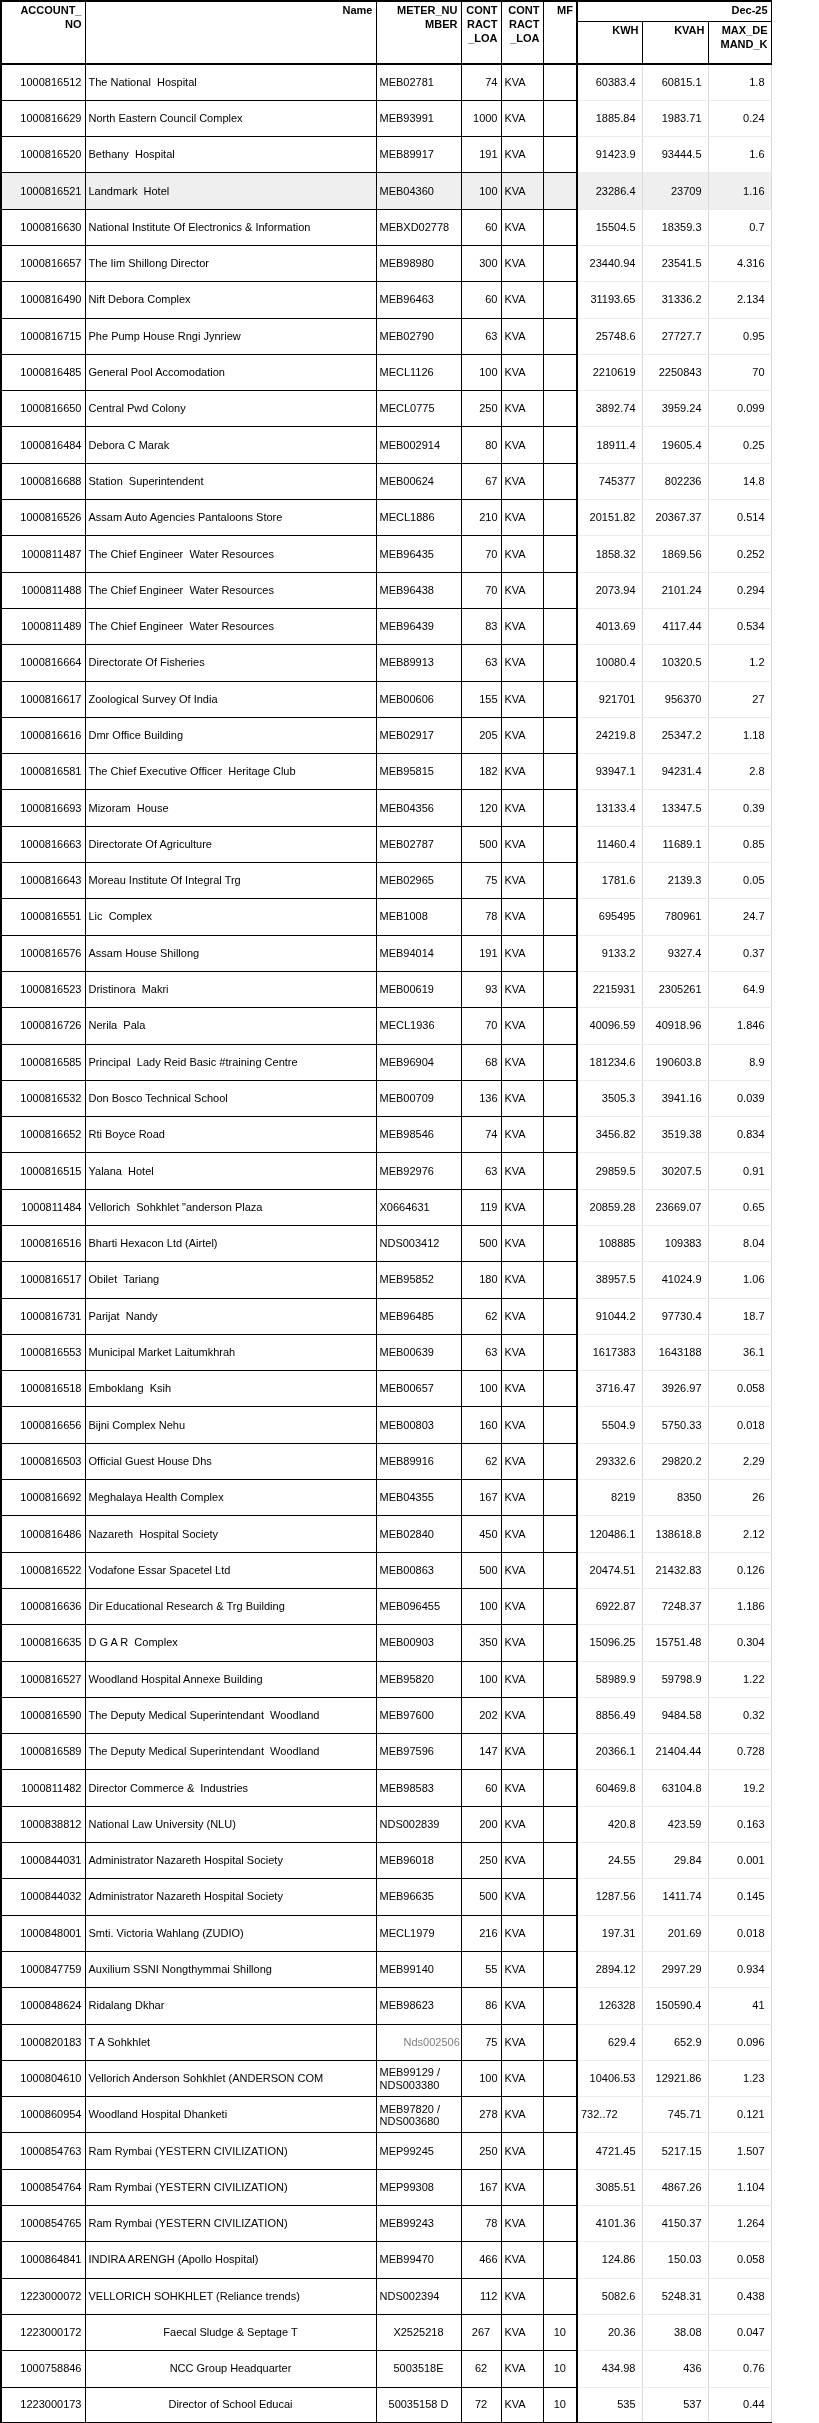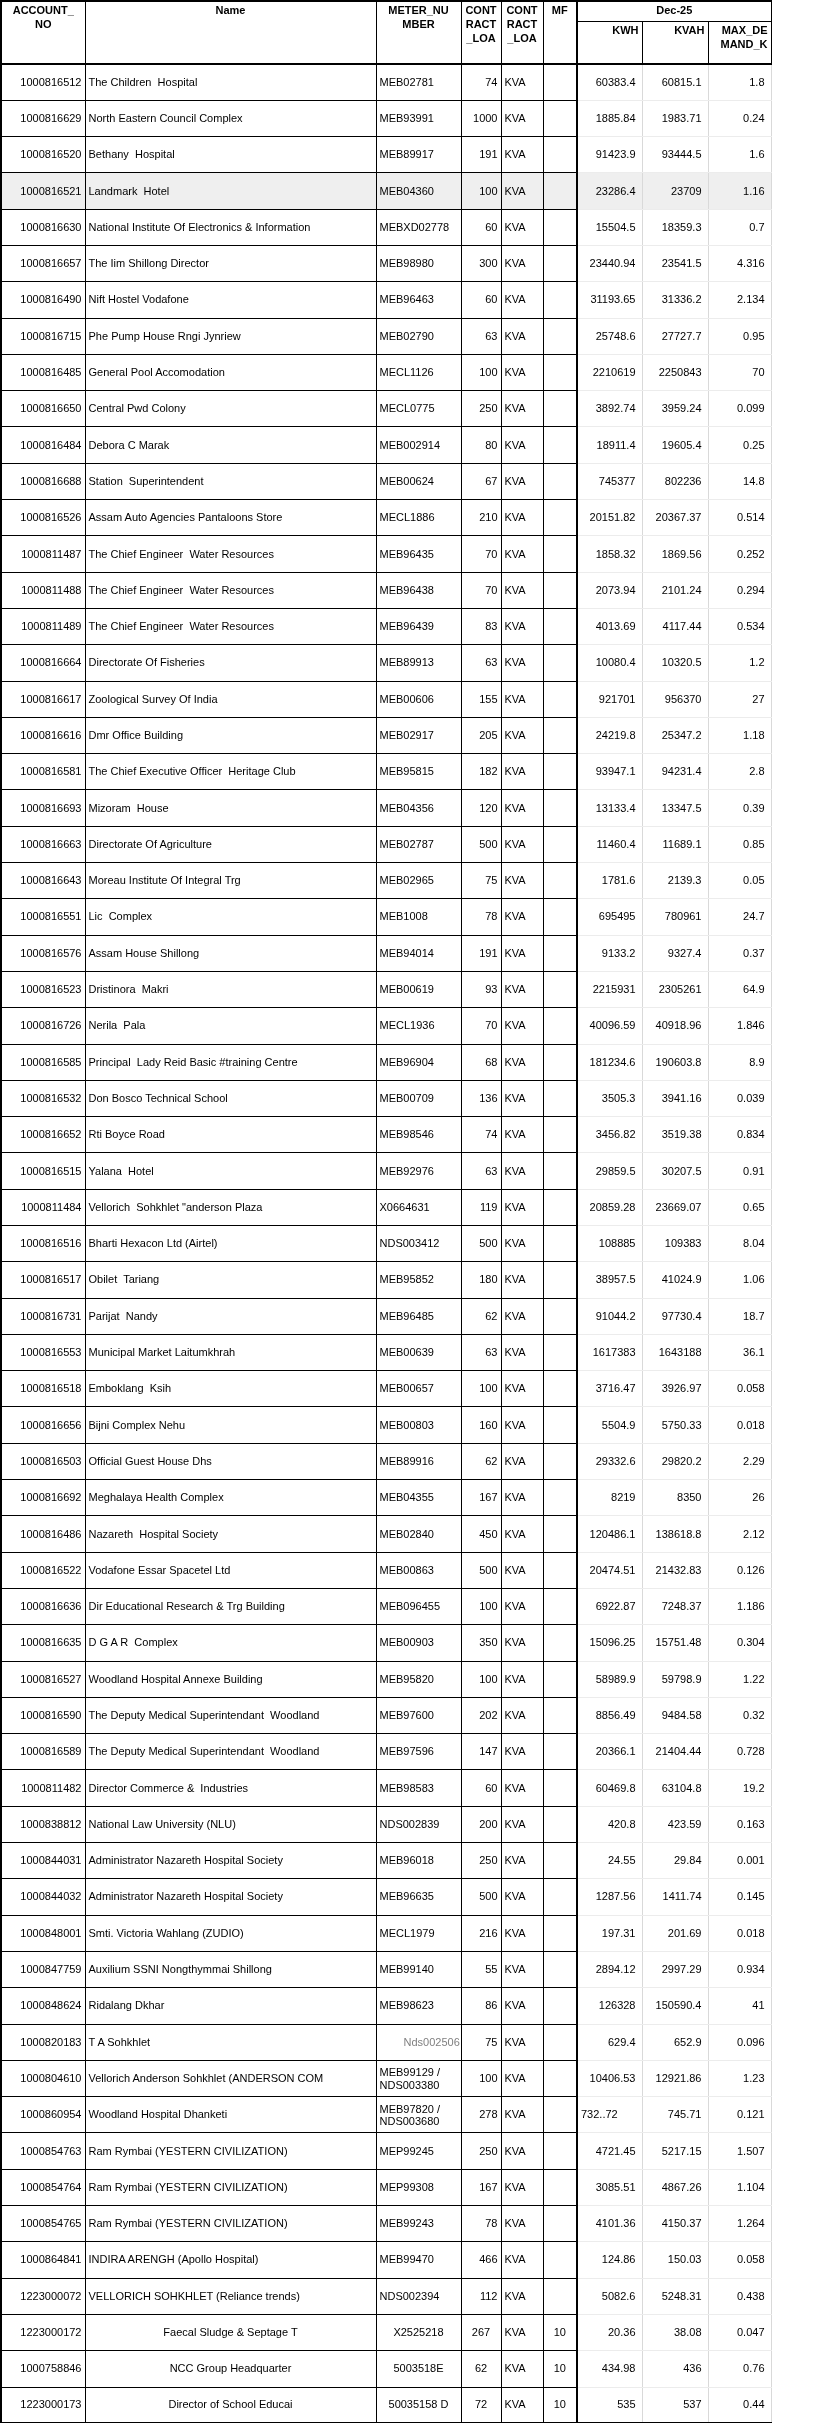--- a/index.html
+++ b/index.html
@@ -19,21 +19,21 @@
   col.c-load{width:40px}
   col.c-unit{width:42px}
   col.c-mf{width:34px}
   col.c-kwh{width:65px}
   col.c-kvah{width:66px}
   col.c-max{width:63px}
 
   th,td{overflow:hidden;white-space:pre;padding:0 3px;box-sizing:border-box;}
   th{
     border:1px solid #000;font-weight:bold;vertical-align:top;
-    text-align:center;padding-top:1px;line-height:14px;font-size:11px;
+    text-align:right;padding-top:1px;line-height:14px;font-size:11px;
   }
   th.left{text-align:right;}
   tr.h-top{height:20px}
   tr.h-sub{height:43px}
   th.hspan{border-bottom:2px solid #000;}
   tr.h-sub th{border-bottom:2px solid #000;}
   th.decfirst{border-left:2px solid #000;}
 
   tbody tr{height:36.31px;}
   tbody td{border:1px solid #000;vertical-align:middle;line-height:13px;}
@@ -83,21 +83,21 @@
       <tr class="h-sub">
         <th class="left decfirst">KWH</th>
         <th class="left">KVAH</th>
         <th class="left">MAX_DE
 MAND_K</th>
       </tr>
     </thead>
     <tbody>
         <tr>
           <td class="r">1000816512</td>
-          <td class="l">The Children  Hospital</td>
+          <td class="l">The National  Hospital</td>
           <td class="l">MEB02781</td>
           <td class="r">74</td>
           <td class="l">KVA</td>
           <td class="c"></td>
           <td class="dec decfirst r">60383.4</td>
           <td class="dec r">60815.1</td>
           <td class="dec r">1.8</td>
         </tr>
         <tr>
           <td class="r">1000816629</td>
@@ -149,21 +149,21 @@
           <td class="l">MEB98980</td>
           <td class="r">300</td>
           <td class="l">KVA</td>
           <td class="c"></td>
           <td class="dec decfirst r">23440.94</td>
           <td class="dec r">23541.5</td>
           <td class="dec r">4.316</td>
         </tr>
         <tr>
           <td class="r">1000816490</td>
-          <td class="l">Nift Hostel Vodafone</td>
+          <td class="l">Nift Debora Complex</td>
           <td class="l">MEB96463</td>
           <td class="r">60</td>
           <td class="l">KVA</td>
           <td class="c"></td>
           <td class="dec decfirst r">31193.65</td>
           <td class="dec r">31336.2</td>
           <td class="dec r">2.134</td>
         </tr>
         <tr>
           <td class="r">1000816715</td>

